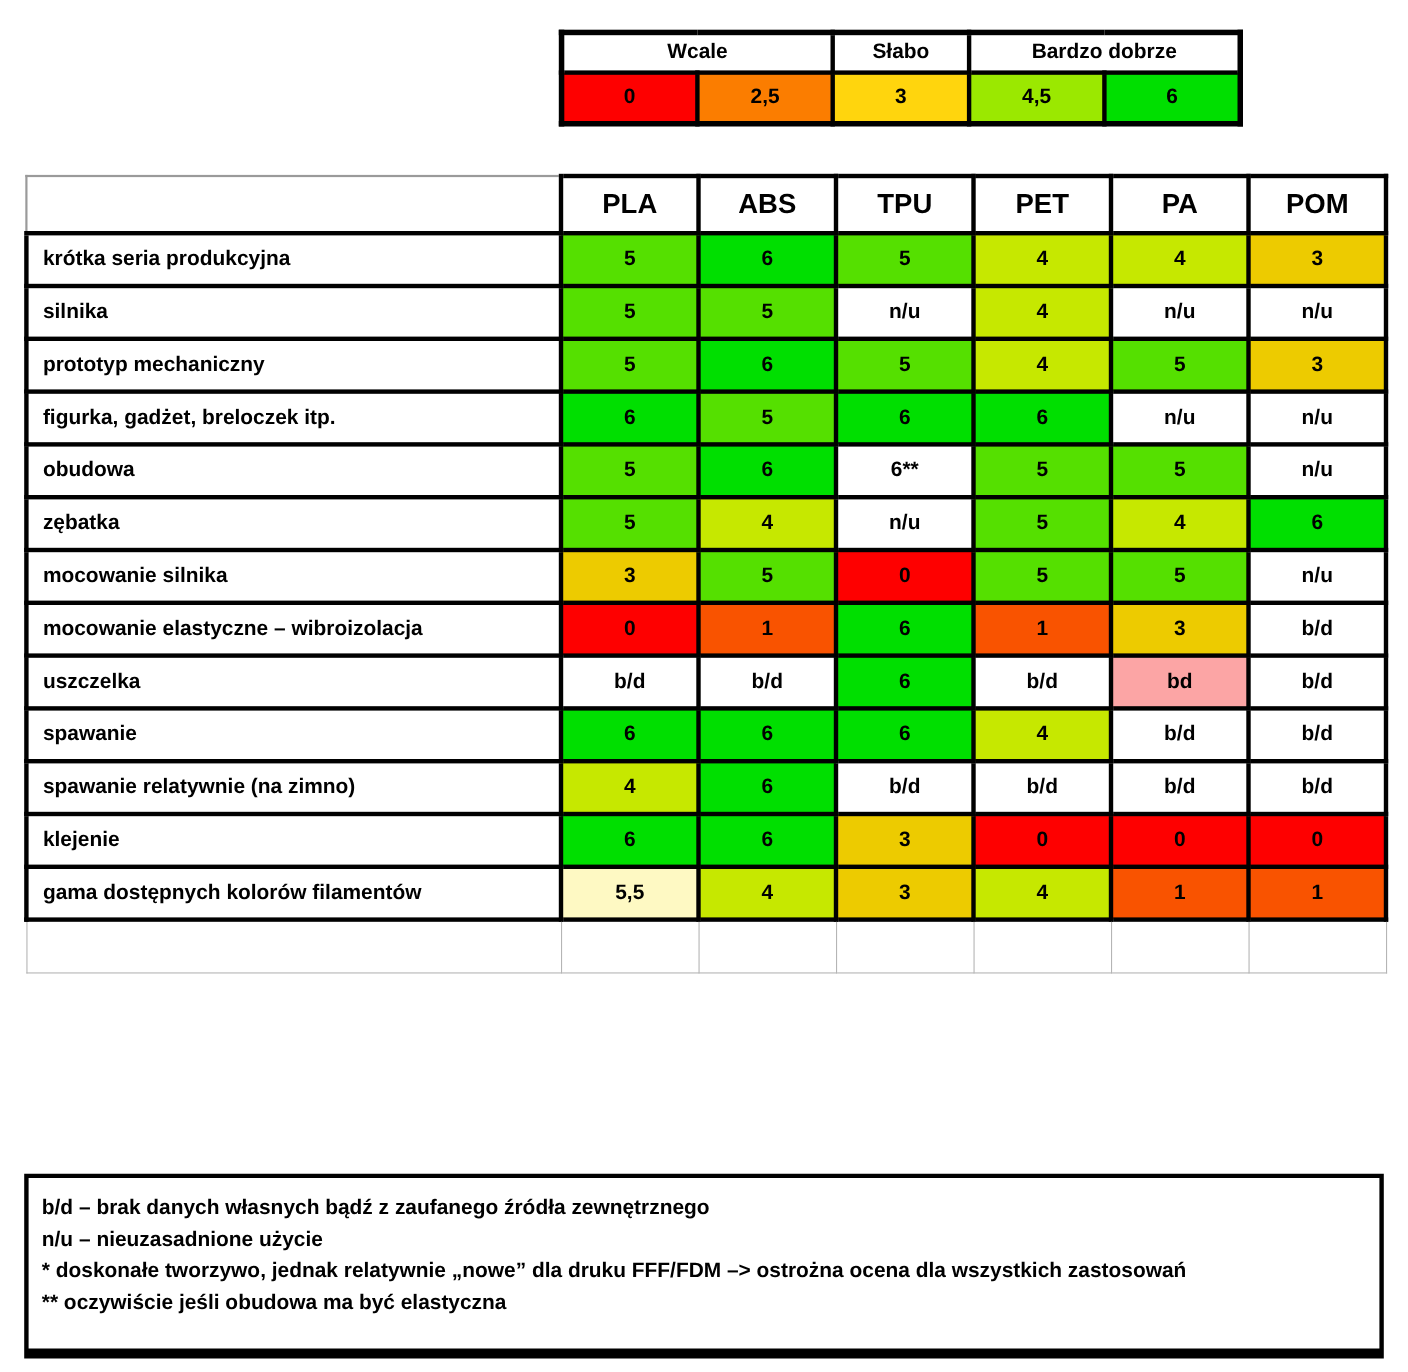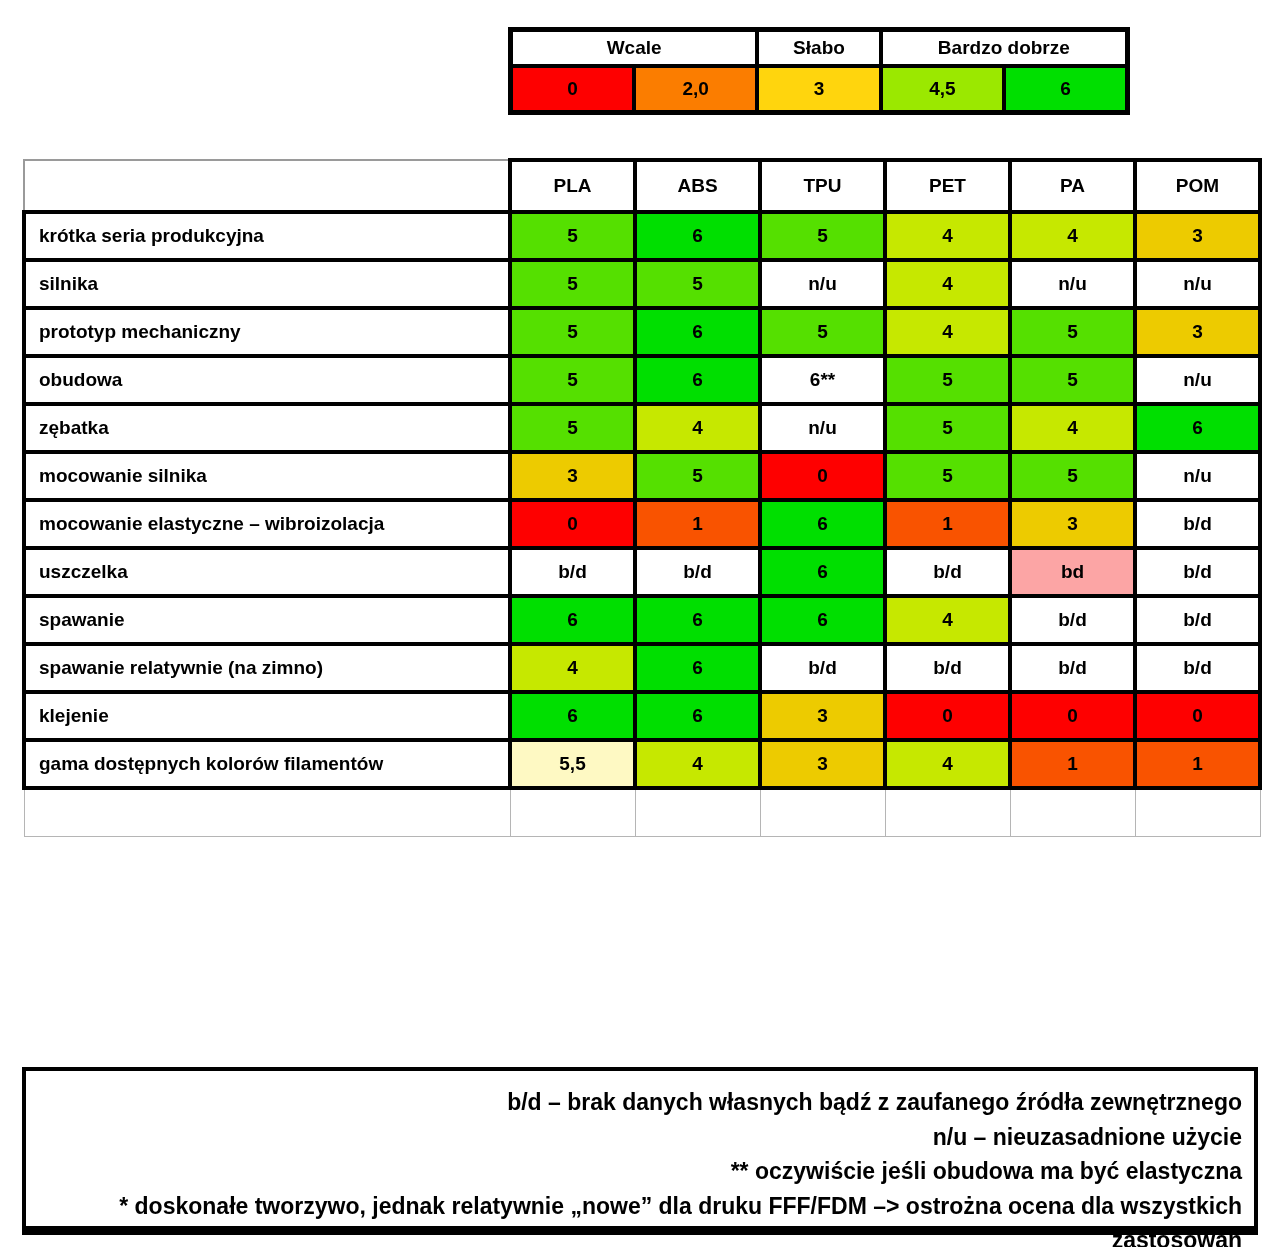--- a/index.html
+++ b/index.html
@@ -15,40 +15,40 @@
     border:4px solid #000; height:30px; font-size:19px; background:#fff; text-align:center;
   }
   #legend-table td {
     border:4px solid #000; height:40px; font-size:19px; text-align:center;
   }
 
   
   #main-table { position:absolute; left:22px; top:158px; width:1236px; }
   #main-table th, #main-table td { border:4px solid #000; }
   #main-table thead tr { height:52px; }
-  #main-table thead th { font-size:19px; background:#fff; text-align:center; }
+  #main-table thead th { font-size:25px; background:#fff; text-align:center; }
   #main-table th.corner {
     border-top:2px solid #9a9a9a; border-left:2px solid #9a9a9a; background:#fff;
   }
   #main-table tbody tr { height:48px; }
   #main-table tbody tr.tall-row { height:135px; }
   .label-cell {
     background:#fff; text-align:left; font-size:19px; padding:0 10px 0 13px; vertical-align:middle;
   }
   .row-title { font-size:23px; line-height:1.15; margin-bottom:3px; }
   .row-subtitle { font-size:17px; line-height:1.3; text-align:justify; }
   td.score { text-align:center; font-size:19px; }
   tr[data-name="spacer-row"] { height:44px; }
   #main-table td.spacer { border:1px solid #b5b5b5; background:#fff; }
 
   
   #footnotes {
     position:absolute; left:22px; top:1067px; width:1236px; height:168px;
     box-sizing:border-box; border:4px solid #000; border-bottom-width:9px;
-    background:#fff; padding:14px 12px 0 12px; font-size:23px; line-height:1.5;text-align:right;
+    background:#fff; padding:14px 12px 0 12px; font-size:19px; line-height:1.5;
   }
 </style>
 </head>
 <body>
 
 <div class="canvas" data-name="compatibility-chart-page">
 
   <table id="legend-table" data-name="legend-table">
     <colgroup>
       <col style="width:20%">
@@ -58,21 +58,21 @@
         <col style="width:20%">
     </colgroup>
     <tbody>
       <tr id="legend-head" data-name="legend-header-row">
           <th data-name="legend-group-label" colspan="2">Wcale</th>
           <th data-name="legend-group-label" colspan="1">Słabo</th>
           <th data-name="legend-group-label" colspan="2">Bardzo dobrze</th>
         </tr>
       <tr id="legend-vals" data-name="legend-values-row">
           <td data-name="legend-score-cell" style="background: rgb(254, 0, 0);">0</td>
-          <td data-name="legend-score-cell" style="background: rgb(251, 125, 0);">2,0</td>
+          <td data-name="legend-score-cell" style="background: rgb(251, 125, 0);">2,5</td>
           <td data-name="legend-score-cell" style="background: rgb(255, 213, 13);">3</td>
           <td data-name="legend-score-cell" style="background: rgb(155, 232, 0);">4,5</td>
           <td data-name="legend-score-cell" style="background: rgb(0, 223, 0);">6</td>
         </tr>
     </tbody>
   </table>
 
   <table id="main-table" data-name="material-compatibility-table">
     <colgroup>
       <col style="width:486px">
@@ -116,20 +116,29 @@
         <tr data-name="table-row">
           <td data-name="row-label" class="label-cell">prototyp mechaniczny</td>
           <td data-name="score-cell" class="score" style="background: rgb(85, 224, 0);">5</td>
           <td data-name="score-cell" class="score" style="background: rgb(0, 223, 0);">6</td>
           <td data-name="score-cell" class="score" style="background: rgb(85, 224, 0);">5</td>
           <td data-name="score-cell" class="score" style="background: rgb(198, 232, 0);">4</td>
           <td data-name="score-cell" class="score" style="background: rgb(85, 224, 0);">5</td>
           <td data-name="score-cell" class="score" style="background: rgb(237, 203, 0);">3</td>
         </tr>
         <tr data-name="table-row">
+          <td data-name="row-label" class="label-cell">figurka, gadżet, breloczek itp.</td>
+          <td data-name="score-cell" class="score" style="background: rgb(0, 223, 0);">6</td>
+          <td data-name="score-cell" class="score" style="background: rgb(85, 224, 0);">5</td>
+          <td data-name="score-cell" class="score" style="background: rgb(0, 223, 0);">6</td>
+          <td data-name="score-cell" class="score" style="background: rgb(0, 223, 0);">6</td>
+          <td data-name="score-cell" class="score" style="background: rgb(255, 255, 255);">n/u</td>
+          <td data-name="score-cell" class="score" style="background: rgb(255, 255, 255);">n/u</td>
+        </tr>
+        <tr data-name="table-row">
           <td data-name="row-label" class="label-cell">obudowa</td>
           <td data-name="score-cell" class="score" style="background: rgb(85, 224, 0);">5</td>
           <td data-name="score-cell" class="score" style="background: rgb(0, 223, 0);">6</td>
           <td data-name="score-cell" class="score" style="background: rgb(255, 255, 255);">6**</td>
           <td data-name="score-cell" class="score" style="background: rgb(85, 224, 0);">5</td>
           <td data-name="score-cell" class="score" style="background: rgb(85, 224, 0);">5</td>
           <td data-name="score-cell" class="score" style="background: rgb(255, 255, 255);">n/u</td>
         </tr>
         <tr data-name="table-row">
           <td data-name="row-label" class="label-cell">zębatka</td>
@@ -211,17 +220,17 @@
           <td data-name="spacer-cell" class="spacer"></td>
           <td data-name="spacer-cell" class="spacer"></td>
           <td data-name="spacer-cell" class="spacer"></td>
         </tr>
       </tbody>
   </table>
 
   <div id="footnotes" data-name="footnotes-box">
       <div data-name="footnote-line">b/d – brak danych własnych bądź z zaufanego źródła zewnętrznego</div>
       <div data-name="footnote-line">n/u – nieuzasadnione użycie</div>
+      <div data-name="footnote-line">* doskonałe tworzywo, jednak relatywnie „nowe” dla druku FFF/FDM –&gt; ostrożna ocena dla wszystkich zastosowań</div>
       <div data-name="footnote-line">** oczywiście jeśli obudowa ma być elastyczna</div>
-      <div data-name="footnote-line">* doskonałe tworzywo, jednak relatywnie „nowe” dla druku FFF/FDM –&gt; ostrożna ocena dla wszystkich zastosowań</div>
     </div>
 
 </div>
 
 </body></html>

